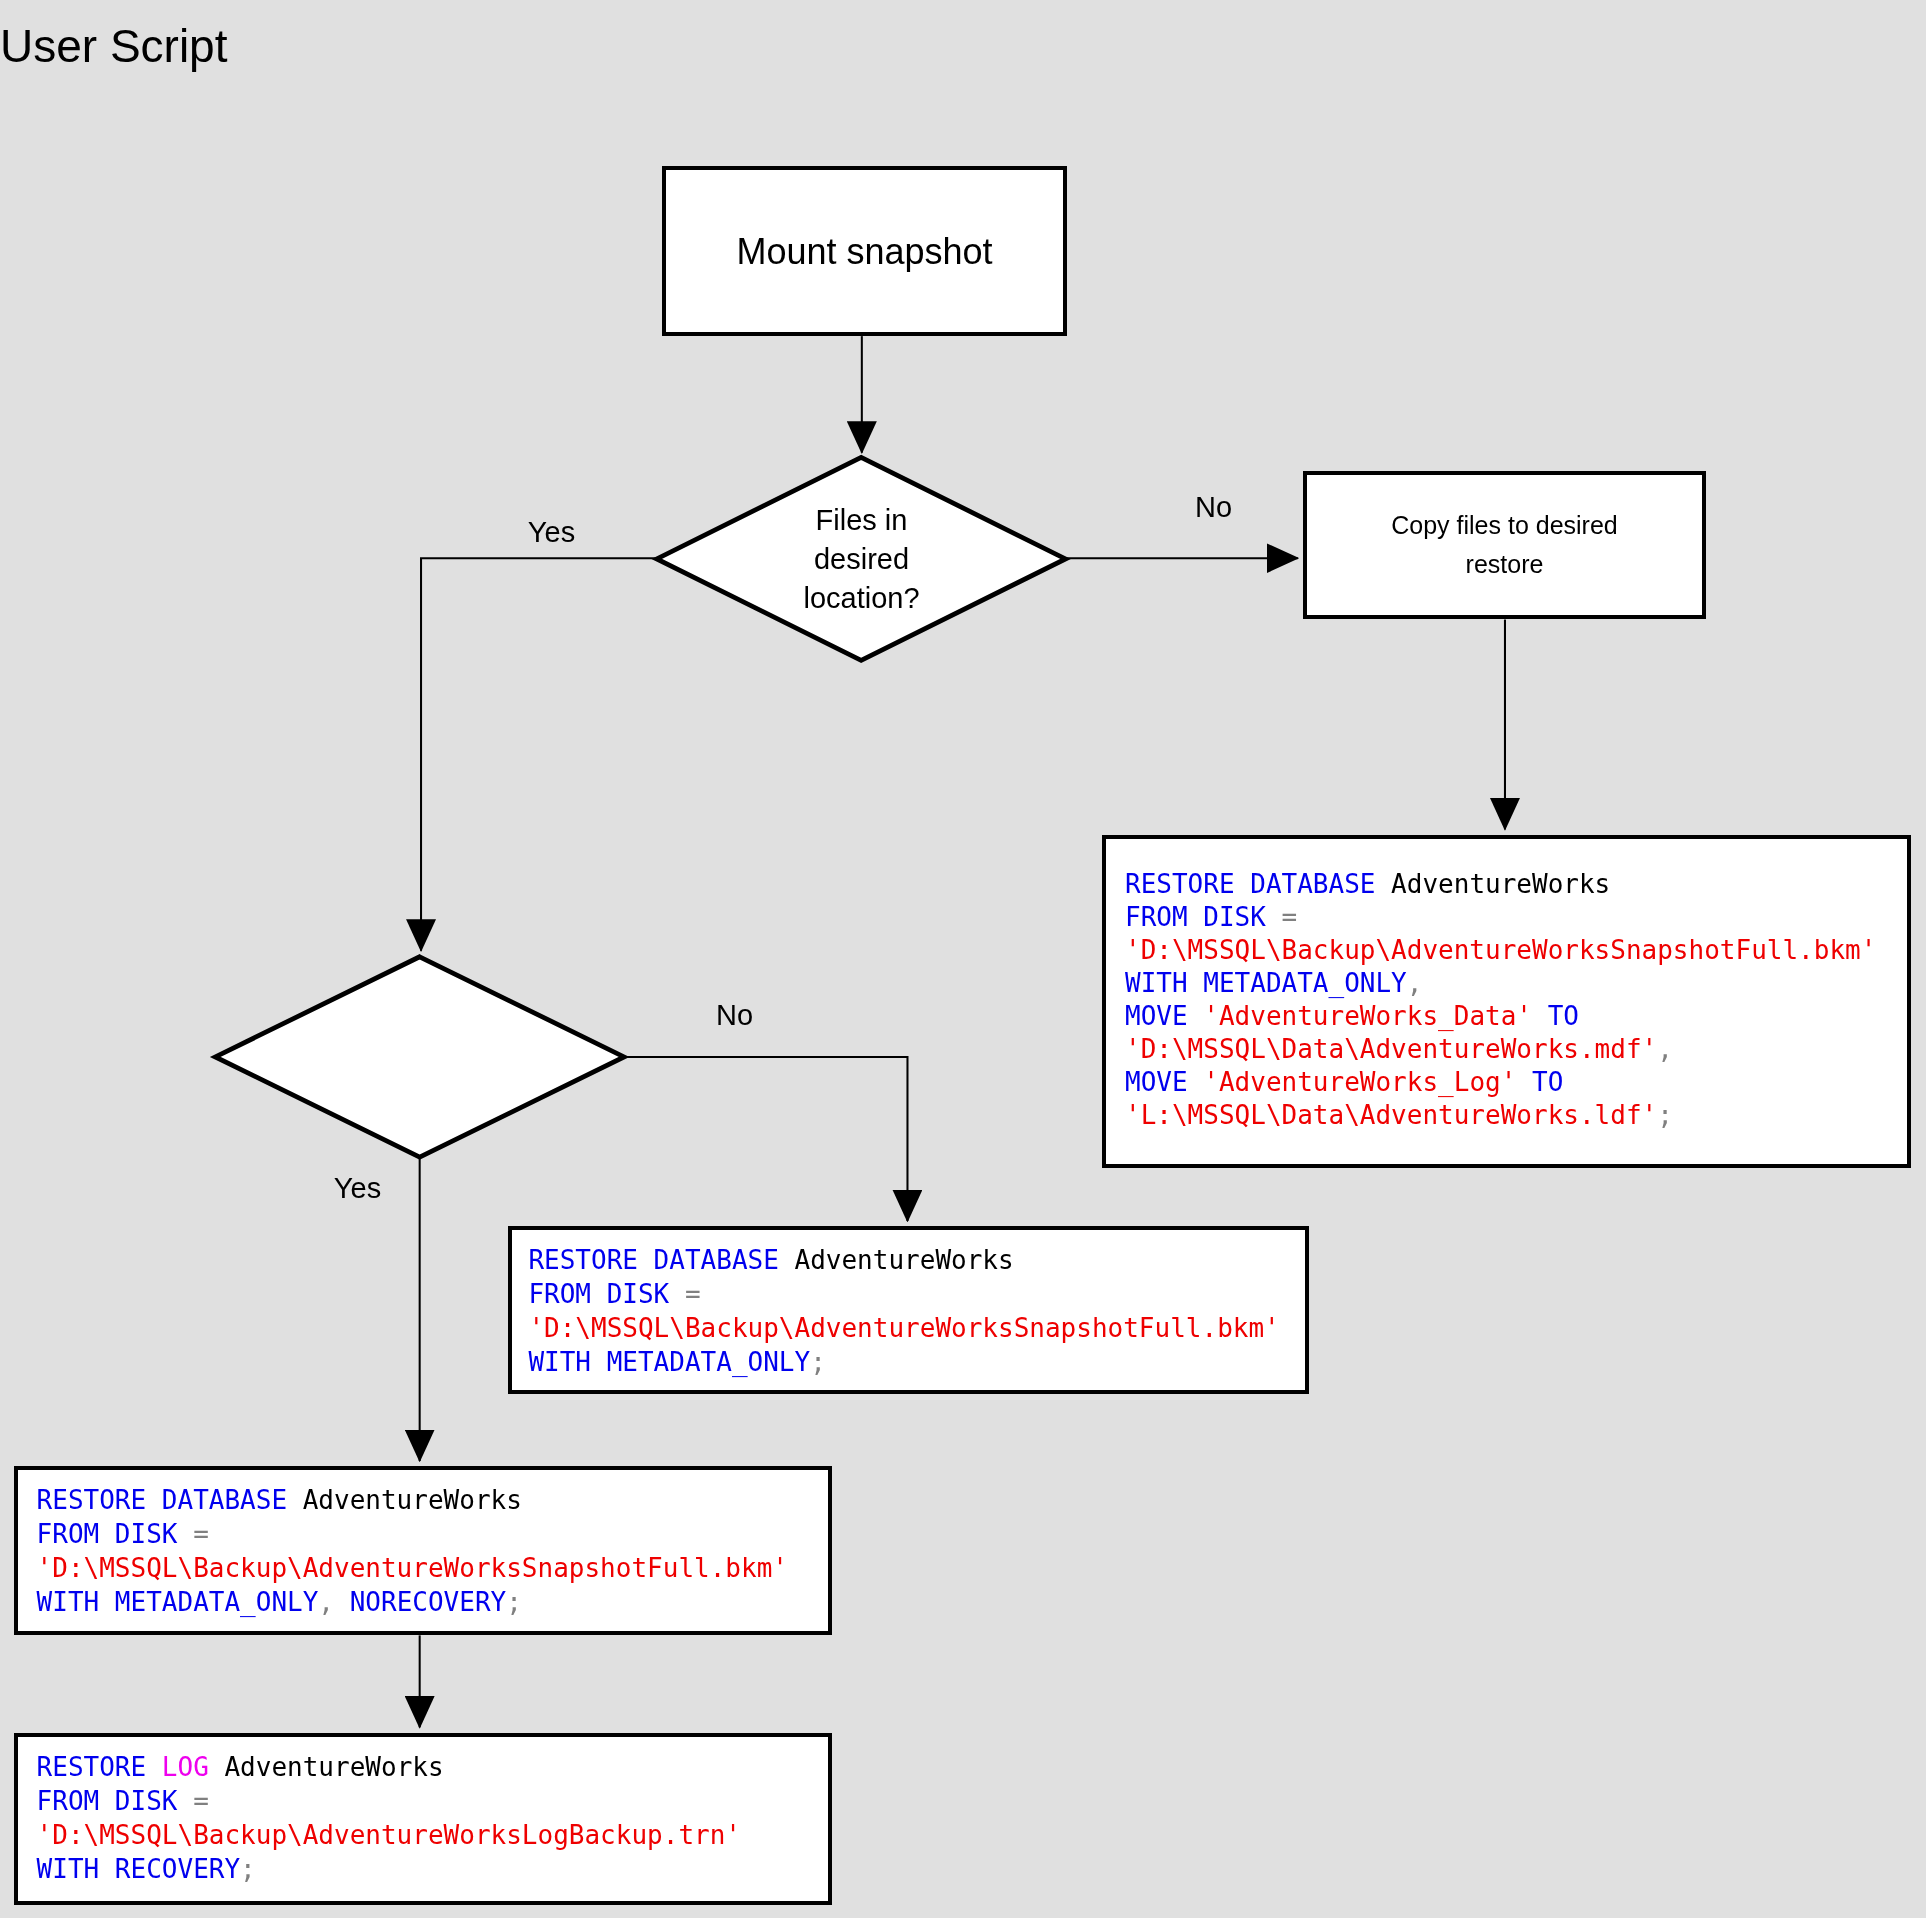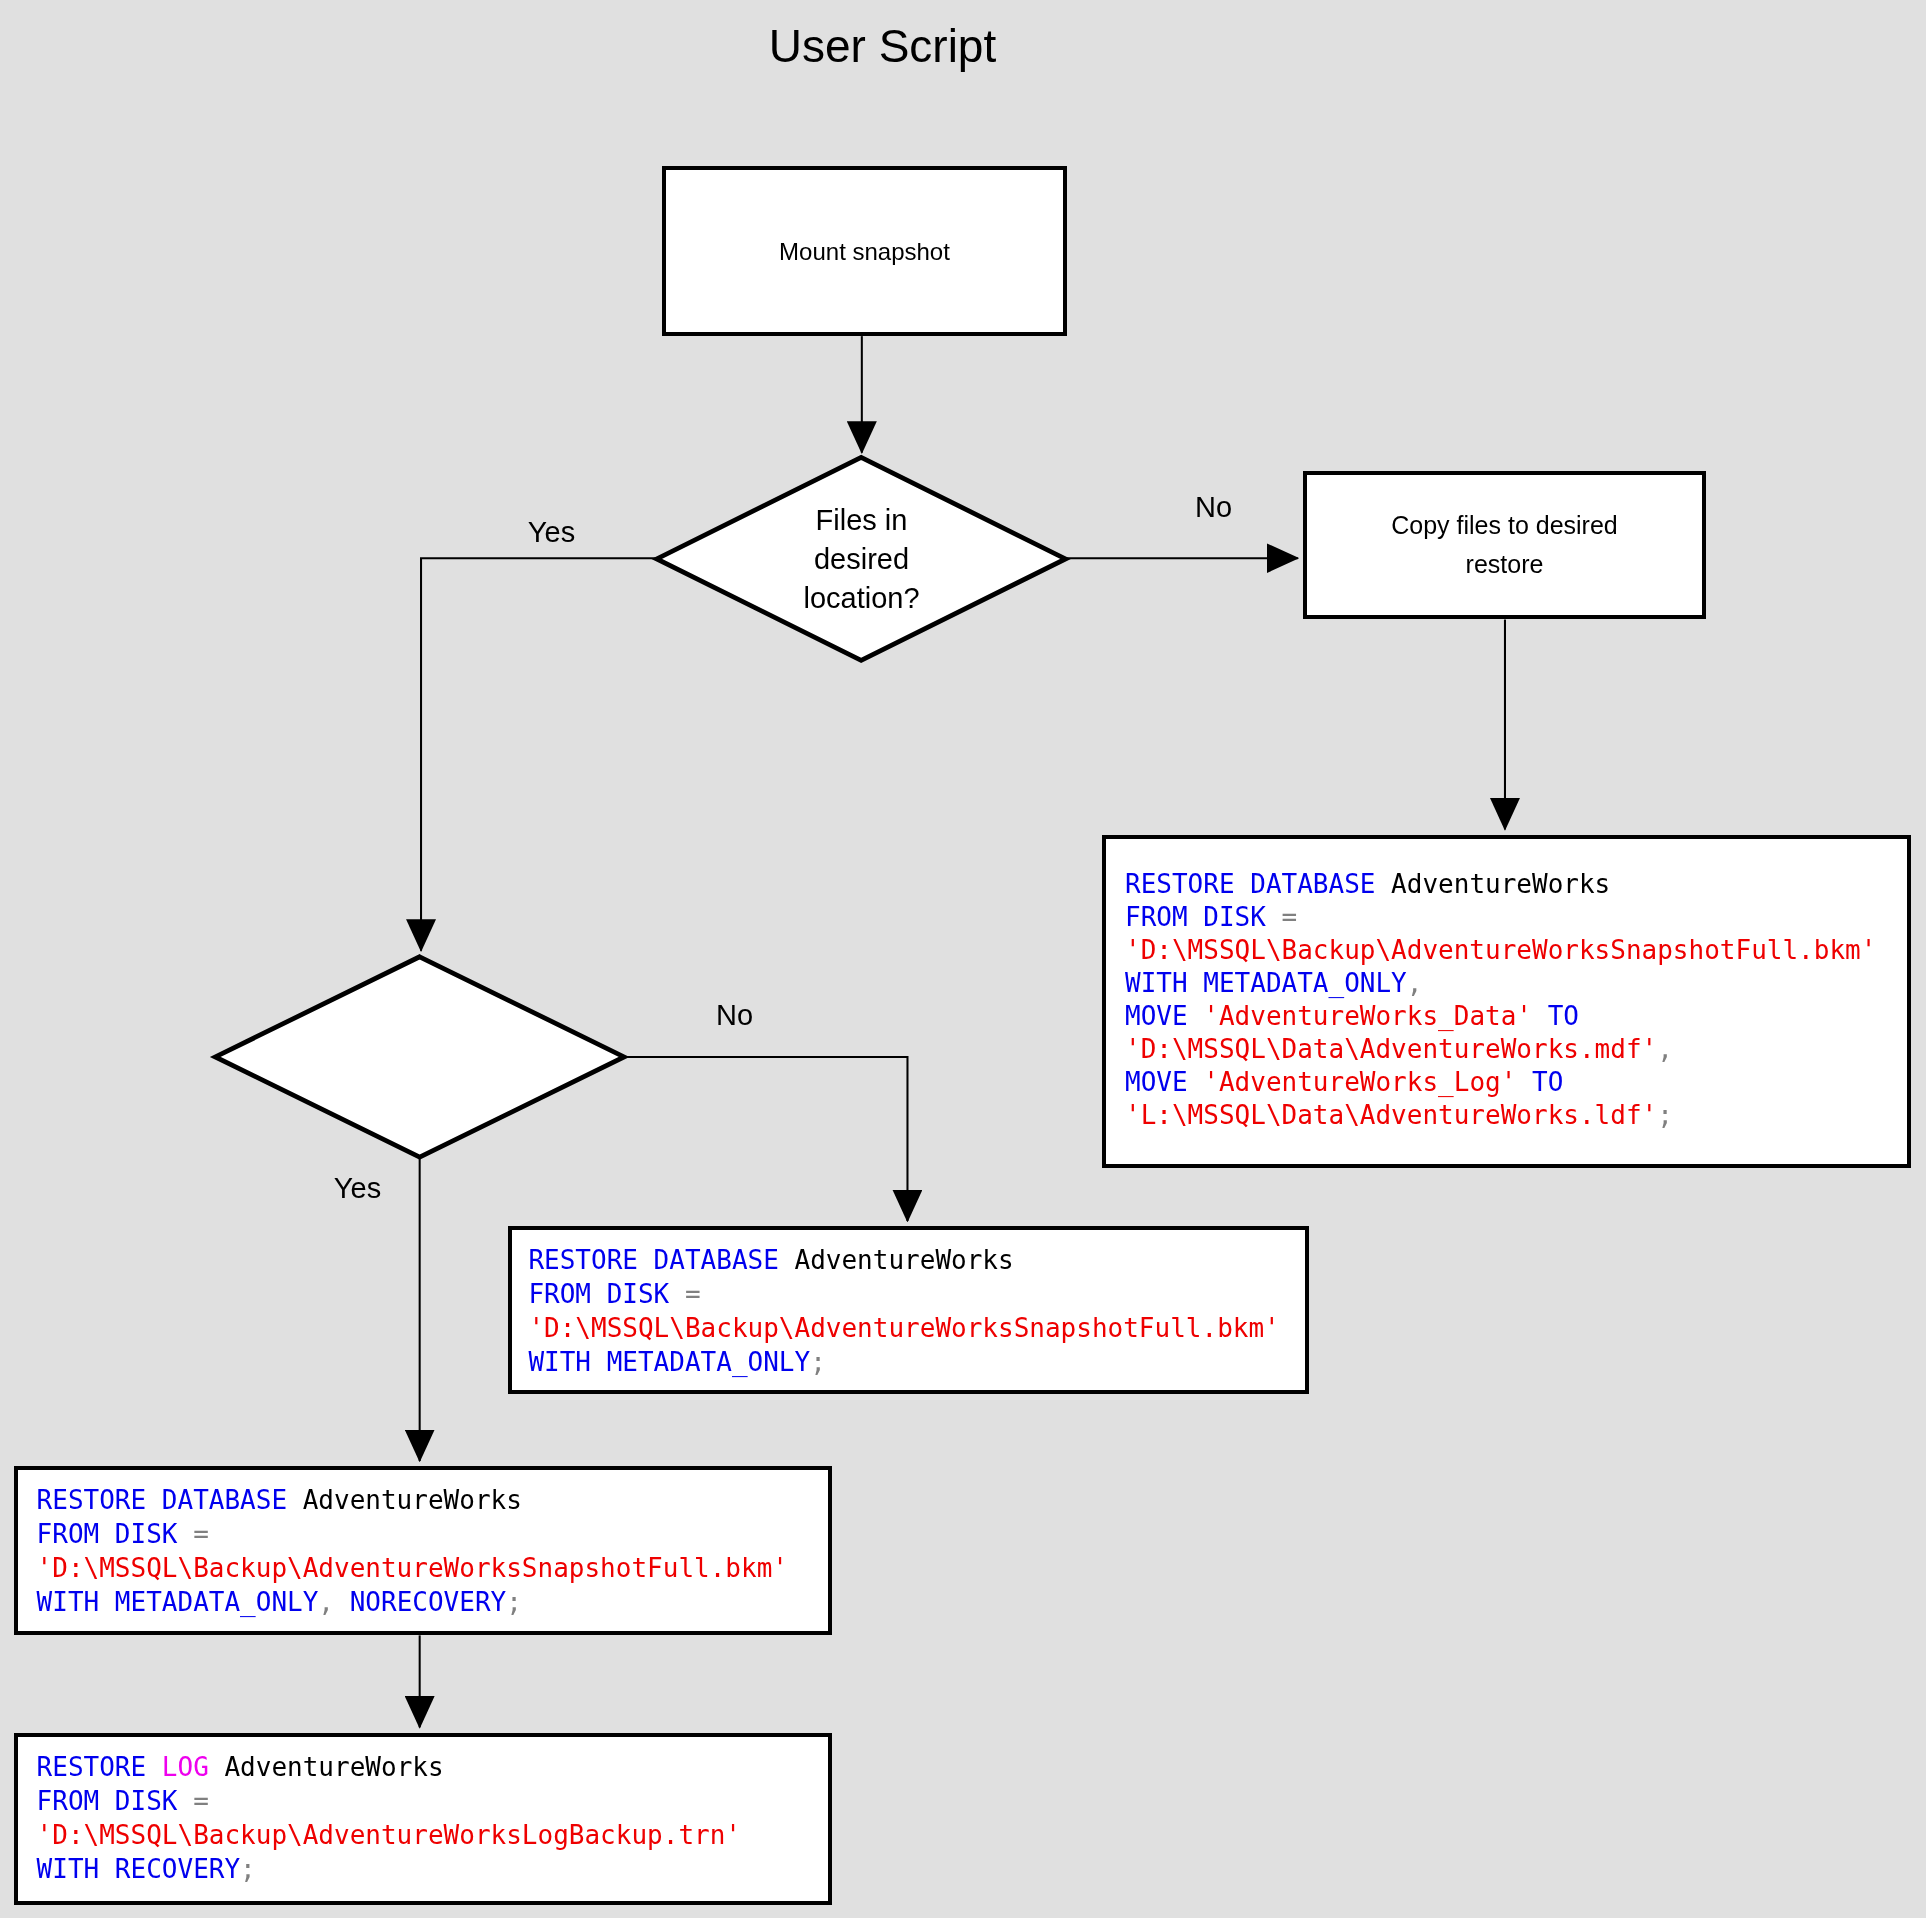--- a/index.html
+++ b/index.html
@@ -7,38 +7,37 @@
     position:relative;
     width:1926px;height:1919px;
     background:#E0E0E0;
     font-family:"Liberation Sans", sans-serif;
     color:#000;
     overflow:hidden;
   }
   .title{
     position:absolute;
     left:0; top:19px; width:1731px;
-    text-align:center;
+    text-align:left;
     font-size:46px;
     font-weight:400;
     letter-spacing:0px;
-    padding-left:17px;
   }
   svg.layer{position:absolute;left:0;top:0;}
   .node-box{
     position:absolute;
     box-sizing:border-box;
     background:#FFFFFF;
     border:4.1px solid #000;
     display:flex;
     flex-direction:column;
     align-items:center;
     justify-content:center;
     text-align:center;
-    font-size:24px;
+    font-size:36px;
     line-height:39px;
   }
   .diamond-text{
     position:absolute;
     text-align:center;
     font-size:29px;
     line-height:39px;
   }
   .edge-label{
     position:absolute;

